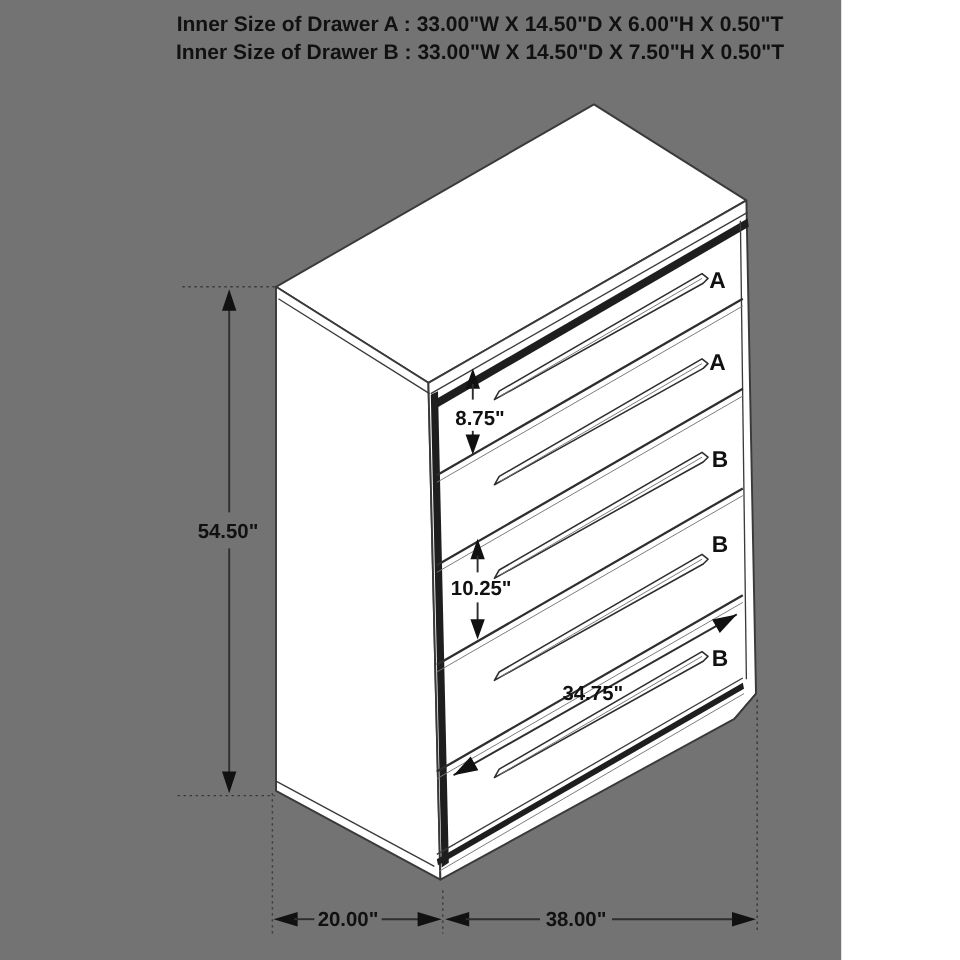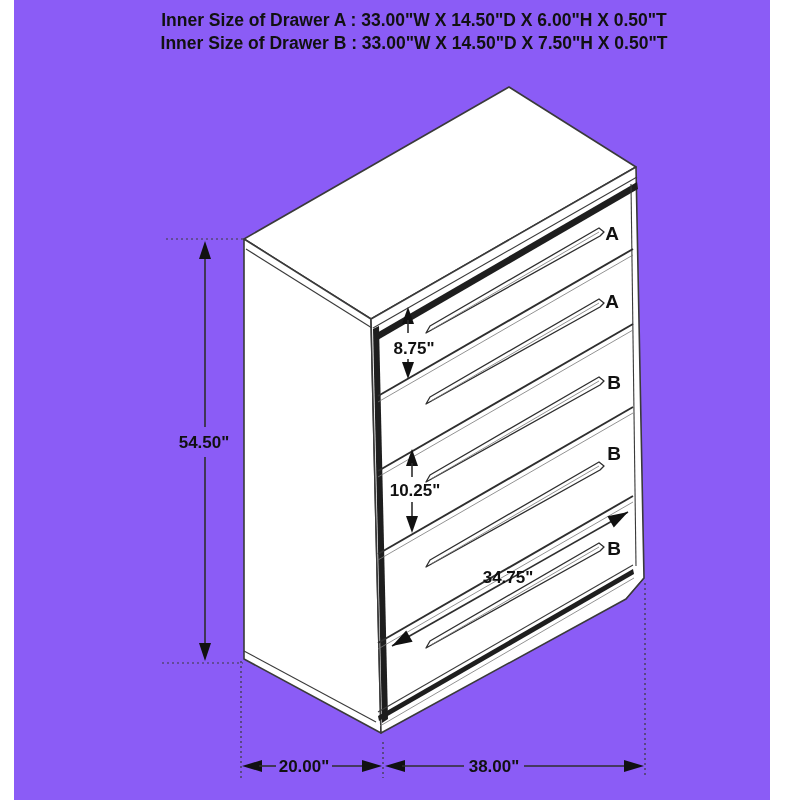--- a/index.html
+++ b/index.html
@@ -1,16 +1,16 @@
 <!DOCTYPE html>
 <html><head>
 <meta charset="utf-8">
 <style>
   html,body{margin:0;padding:0;background:#ffffff;width:800px;height:800px;overflow:hidden;}
-  #stage{position:relative;width:756px;height:800px;background:#8b5cf6;margin-left:14px;}
+  #stage{position:relative;width:701px;height:800px;background:#737373;}
   svg{position:absolute;left:0;top:0;}
   text{text-anchor:middle;fill:#111;}
   .title-line{font:bold 17.5px "Liberation Sans", sans-serif;}
   .dim-text{font:bold 17px "Liberation Sans", sans-serif;}
   .letter{font:bold 19px "Liberation Sans", sans-serif;}
   .face{fill:#ffffff;stroke:#3a3a3a;stroke-width:1.6;stroke-linejoin:round;}
   .ln{stroke:#3a3a3a;stroke-width:1.1;fill:none;}
   .ln2{stroke:#2e2e2e;stroke-width:1.9;fill:none;}
   .thin{stroke:#777;stroke-width:0.8;fill:none;}
   .band{fill:#1e1e1e;stroke:none;}

